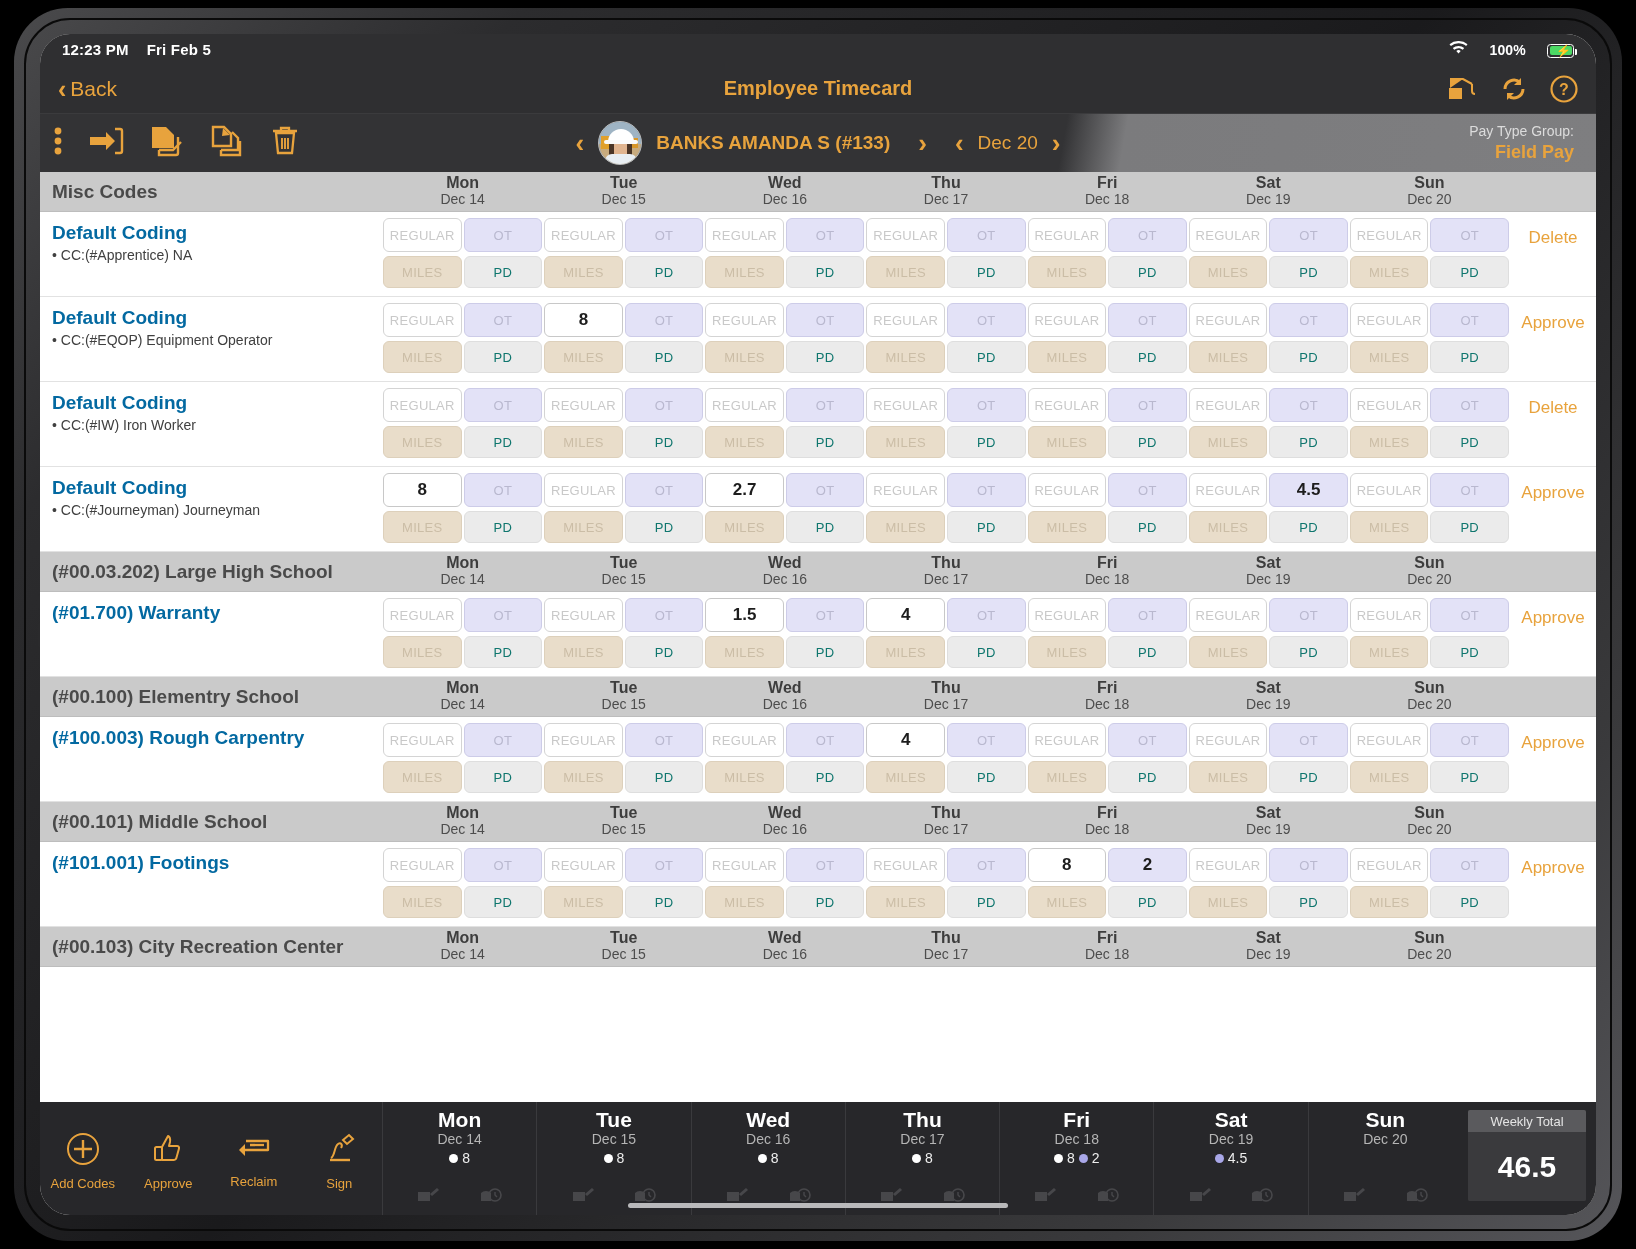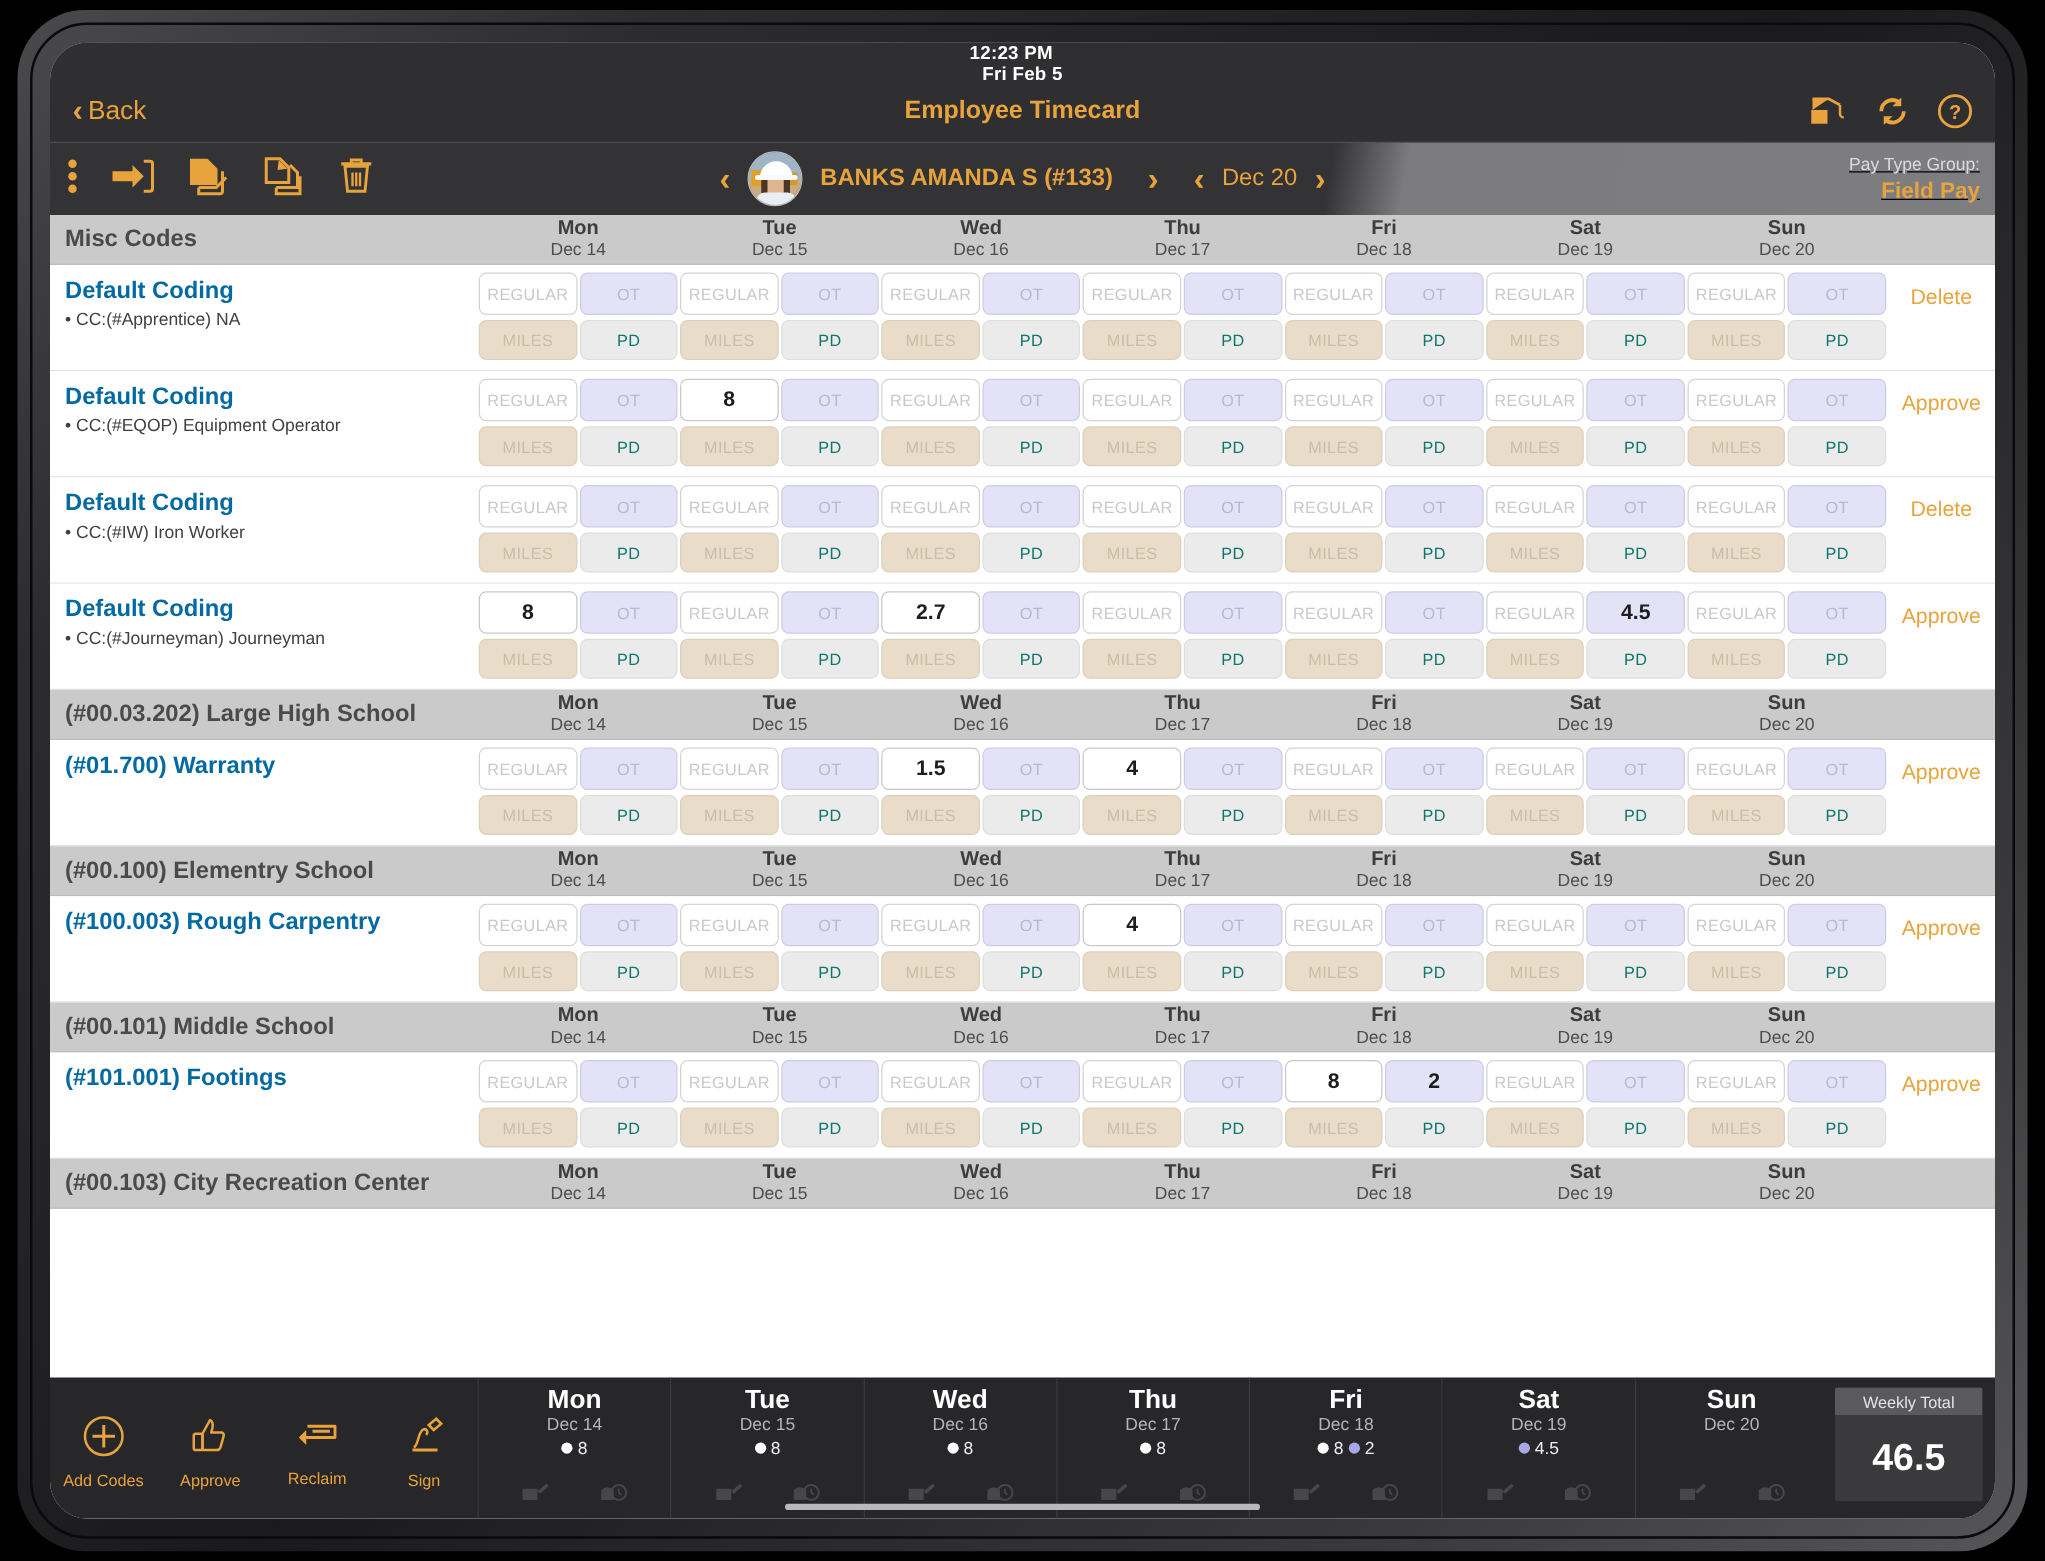--- a/index.html
+++ b/index.html
@@ -31,21 +31,21 @@
   #btn-b{ left:24px; top:614px; width:6px; height:26px; background:#2a2a2c;}
 
   #screen {
     position:absolute; left:0; top:0; width:1556px; height:1181px;
     background:#fff; overflow:hidden;
   }
   
   #statusbar{
     height:30px; background:#2f2f31; color:#fff;
     display:flex; align-items:center; padding:0 22px;
-    font-size:15px; font-weight:bold; letter-spacing:.2px;flex-direction:column;
+    font-size:15px; font-weight:bold; letter-spacing:.2px;
   }
   #statusbar .time{ margin-right:18px;}
   #statusbar .date{ font-weight:bold;}
   #statusbar .right{ margin-left:auto; display:flex; align-items:flex-end; gap:21px; font-size:14px;}
   .batt{
     width:27px;height:14px;border:1.6px solid #ffffff; border-radius:3.5px;
     position:relative; display:inline-block;
   }
   .batt:after{content:"";position:absolute;right:-4px;top:4px;width:2.4px;height:6px;background:#fff;border-radius:0 1px 1px 0;}
   .batt i{position:absolute;left:1.5px;top:1.5px;bottom:1.5px;width:88%;background:#4cd964;border-radius:2px;display:block;}
@@ -92,21 +92,21 @@
   .av-mach2{position:absolute;right:3px;top:16px;width:12px;height:10px;background:#d8972a;}
   .av-helmet{position:absolute;left:9px;top:7px;width:26px;height:13px;background:#fff;border-radius:13px 13px 0 0;}
   .av-brim{position:absolute;left:5px;top:18px;width:34px;height:4px;background:#fafafa;border-radius:3px;}
   .av-face{position:absolute;left:13px;top:18px;width:18px;height:18px;background:#e0b48f;border-radius:0 0 9px 9px;}
   .av-hair{position:absolute;left:10px;top:20px;width:5px;height:16px;background:#4a3526;border-radius:3px;}
   .av-hair2{position:absolute;right:9px;top:20px;width:5px;height:16px;background:#4a3526;border-radius:3px;}
   .av-shirt{position:absolute;left:6px;bottom:0;width:32px;height:10px;background:#e8eef3;border-radius:7px 7px 0 0;}
   #emp-nav .empname{ color:#E8A33D; font-size:19px; font-weight:bold; margin:0 14px; white-space:nowrap;}
   #emp-nav .weeklbl{ color:#E8A33D; font-size:19px; white-space:nowrap; }
   #paytype{
-    margin-left:auto; text-align:right; z-index:3; padding-right:12px; line-height:1.25;text-decoration:underline;
+    margin-left:auto; text-align:right; z-index:3; padding-right:22px; line-height:1.25;
   }
   #paytype .pt-lbl{ color:#dcdcdc; font-size:14px; }
   #paytype .pt-val{ color:#E8A33D; font-size:18px; font-weight:bold; }
 
   
   #gridwrap{ position:absolute; left:0; right:0; top:138px; bottom:113px; background:#fff; overflow:hidden; }
   .grp-header{
     display:flex; align-items:stretch; background:#cacaca; height:40px;
     border-bottom:1px solid #bdbdbd;
   }

